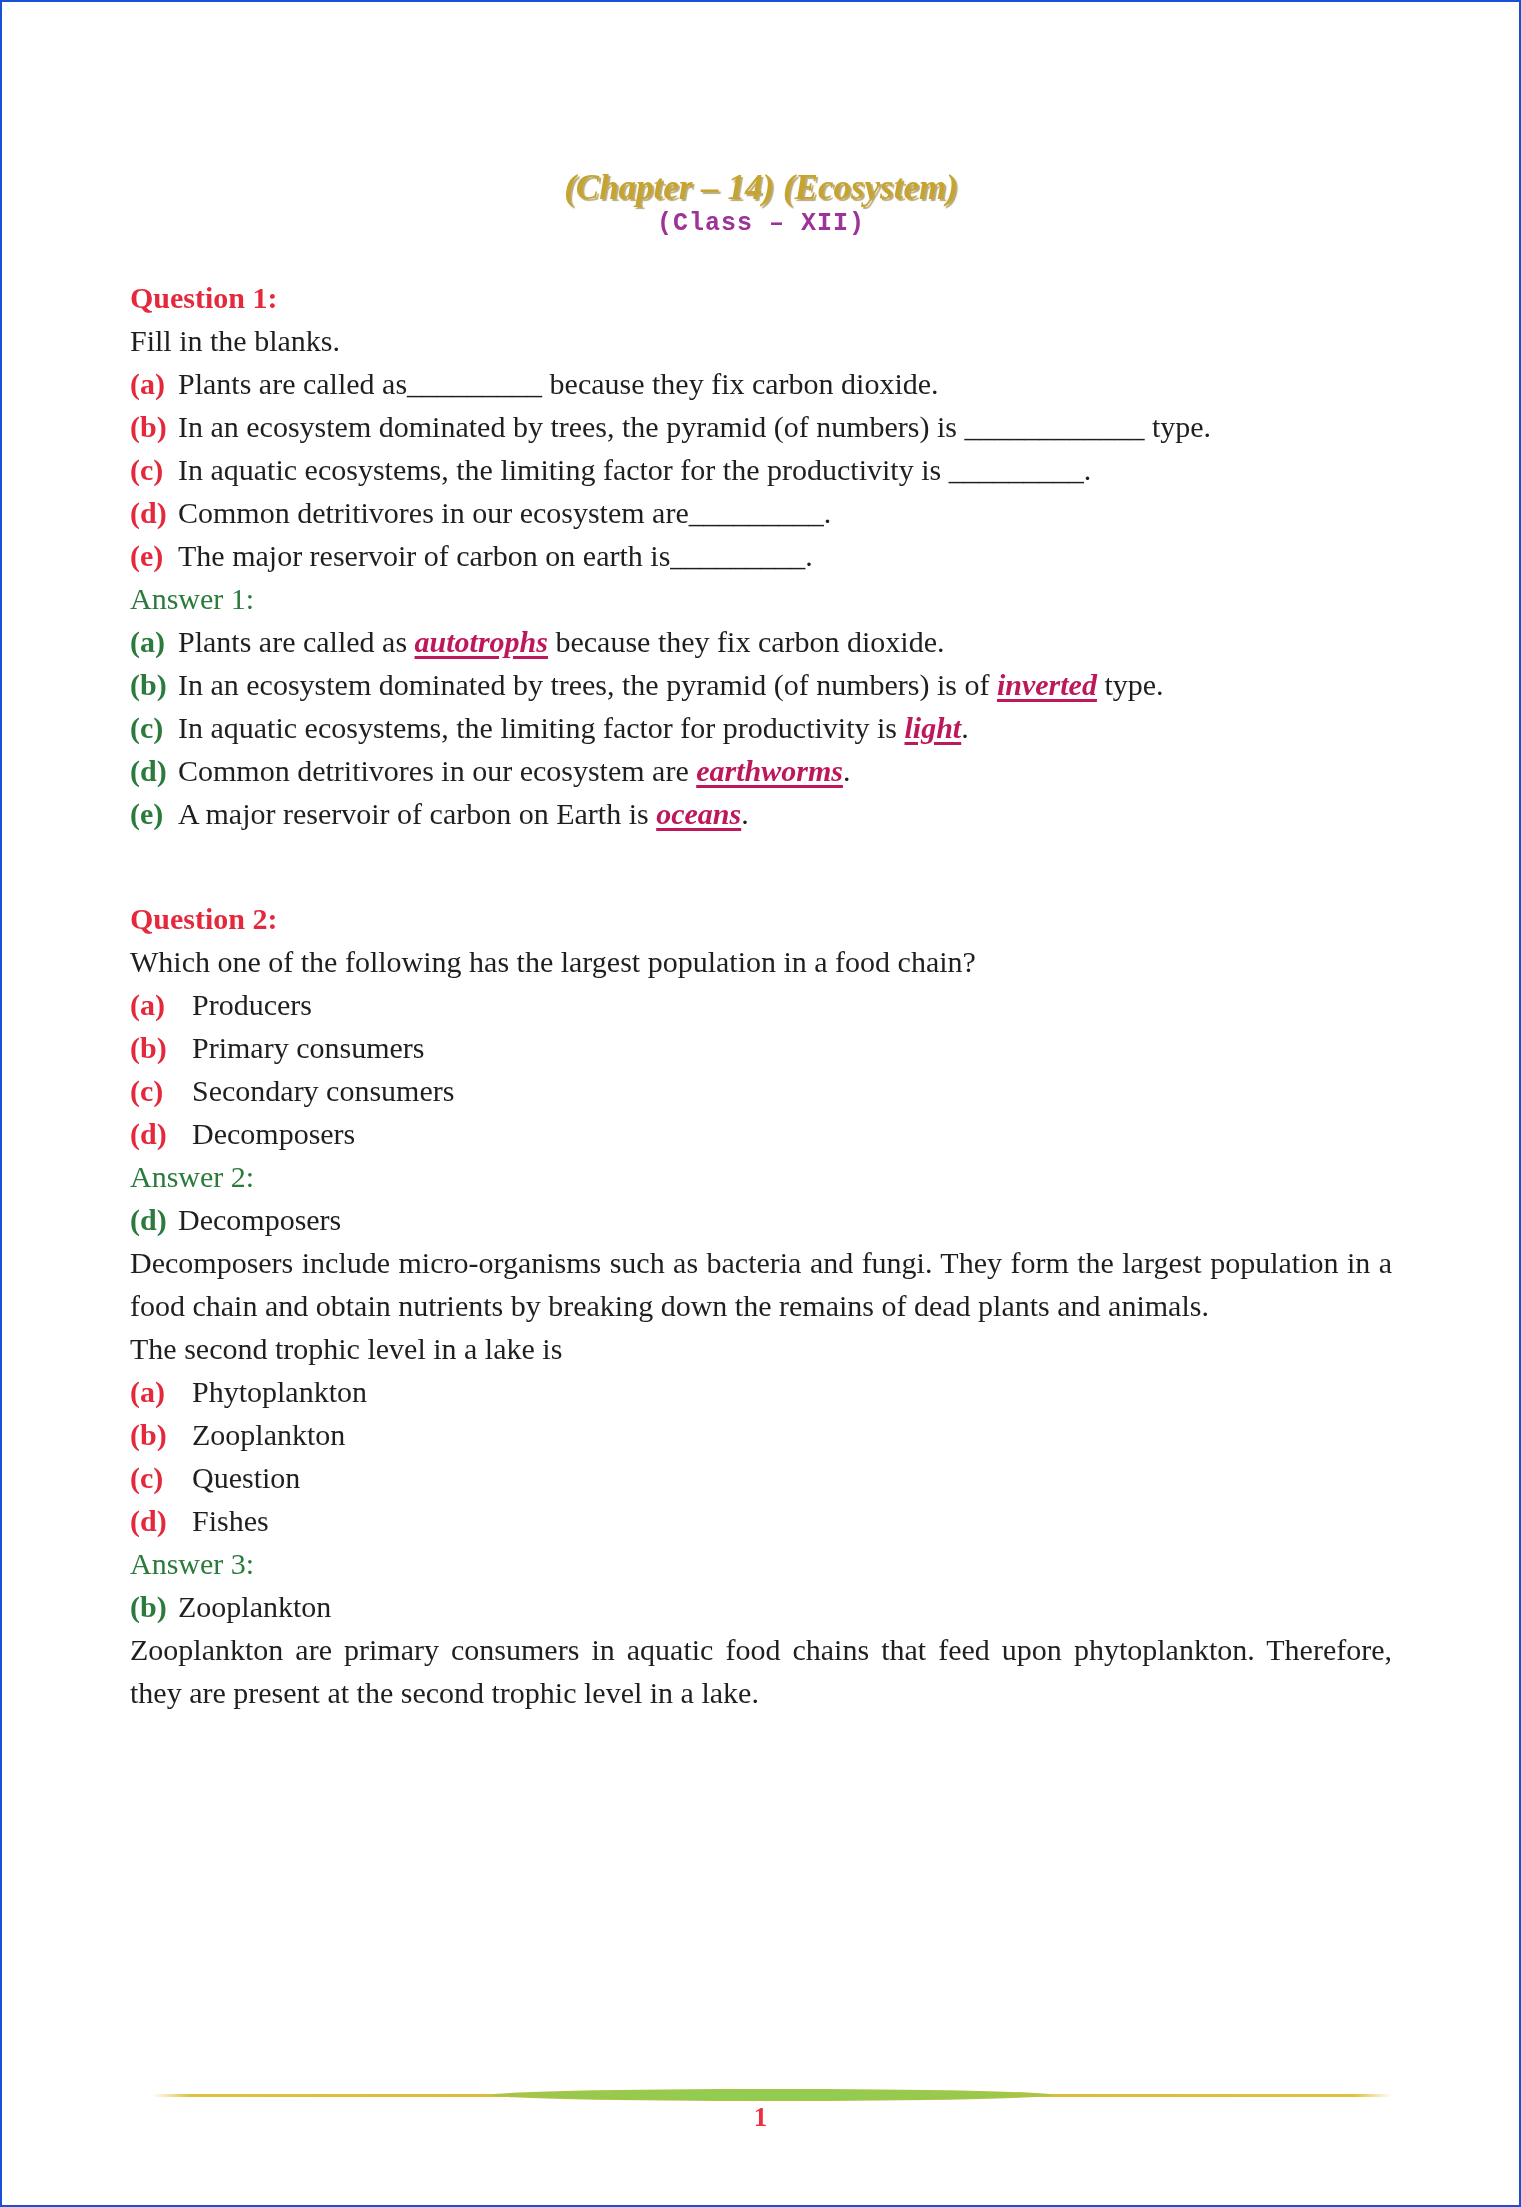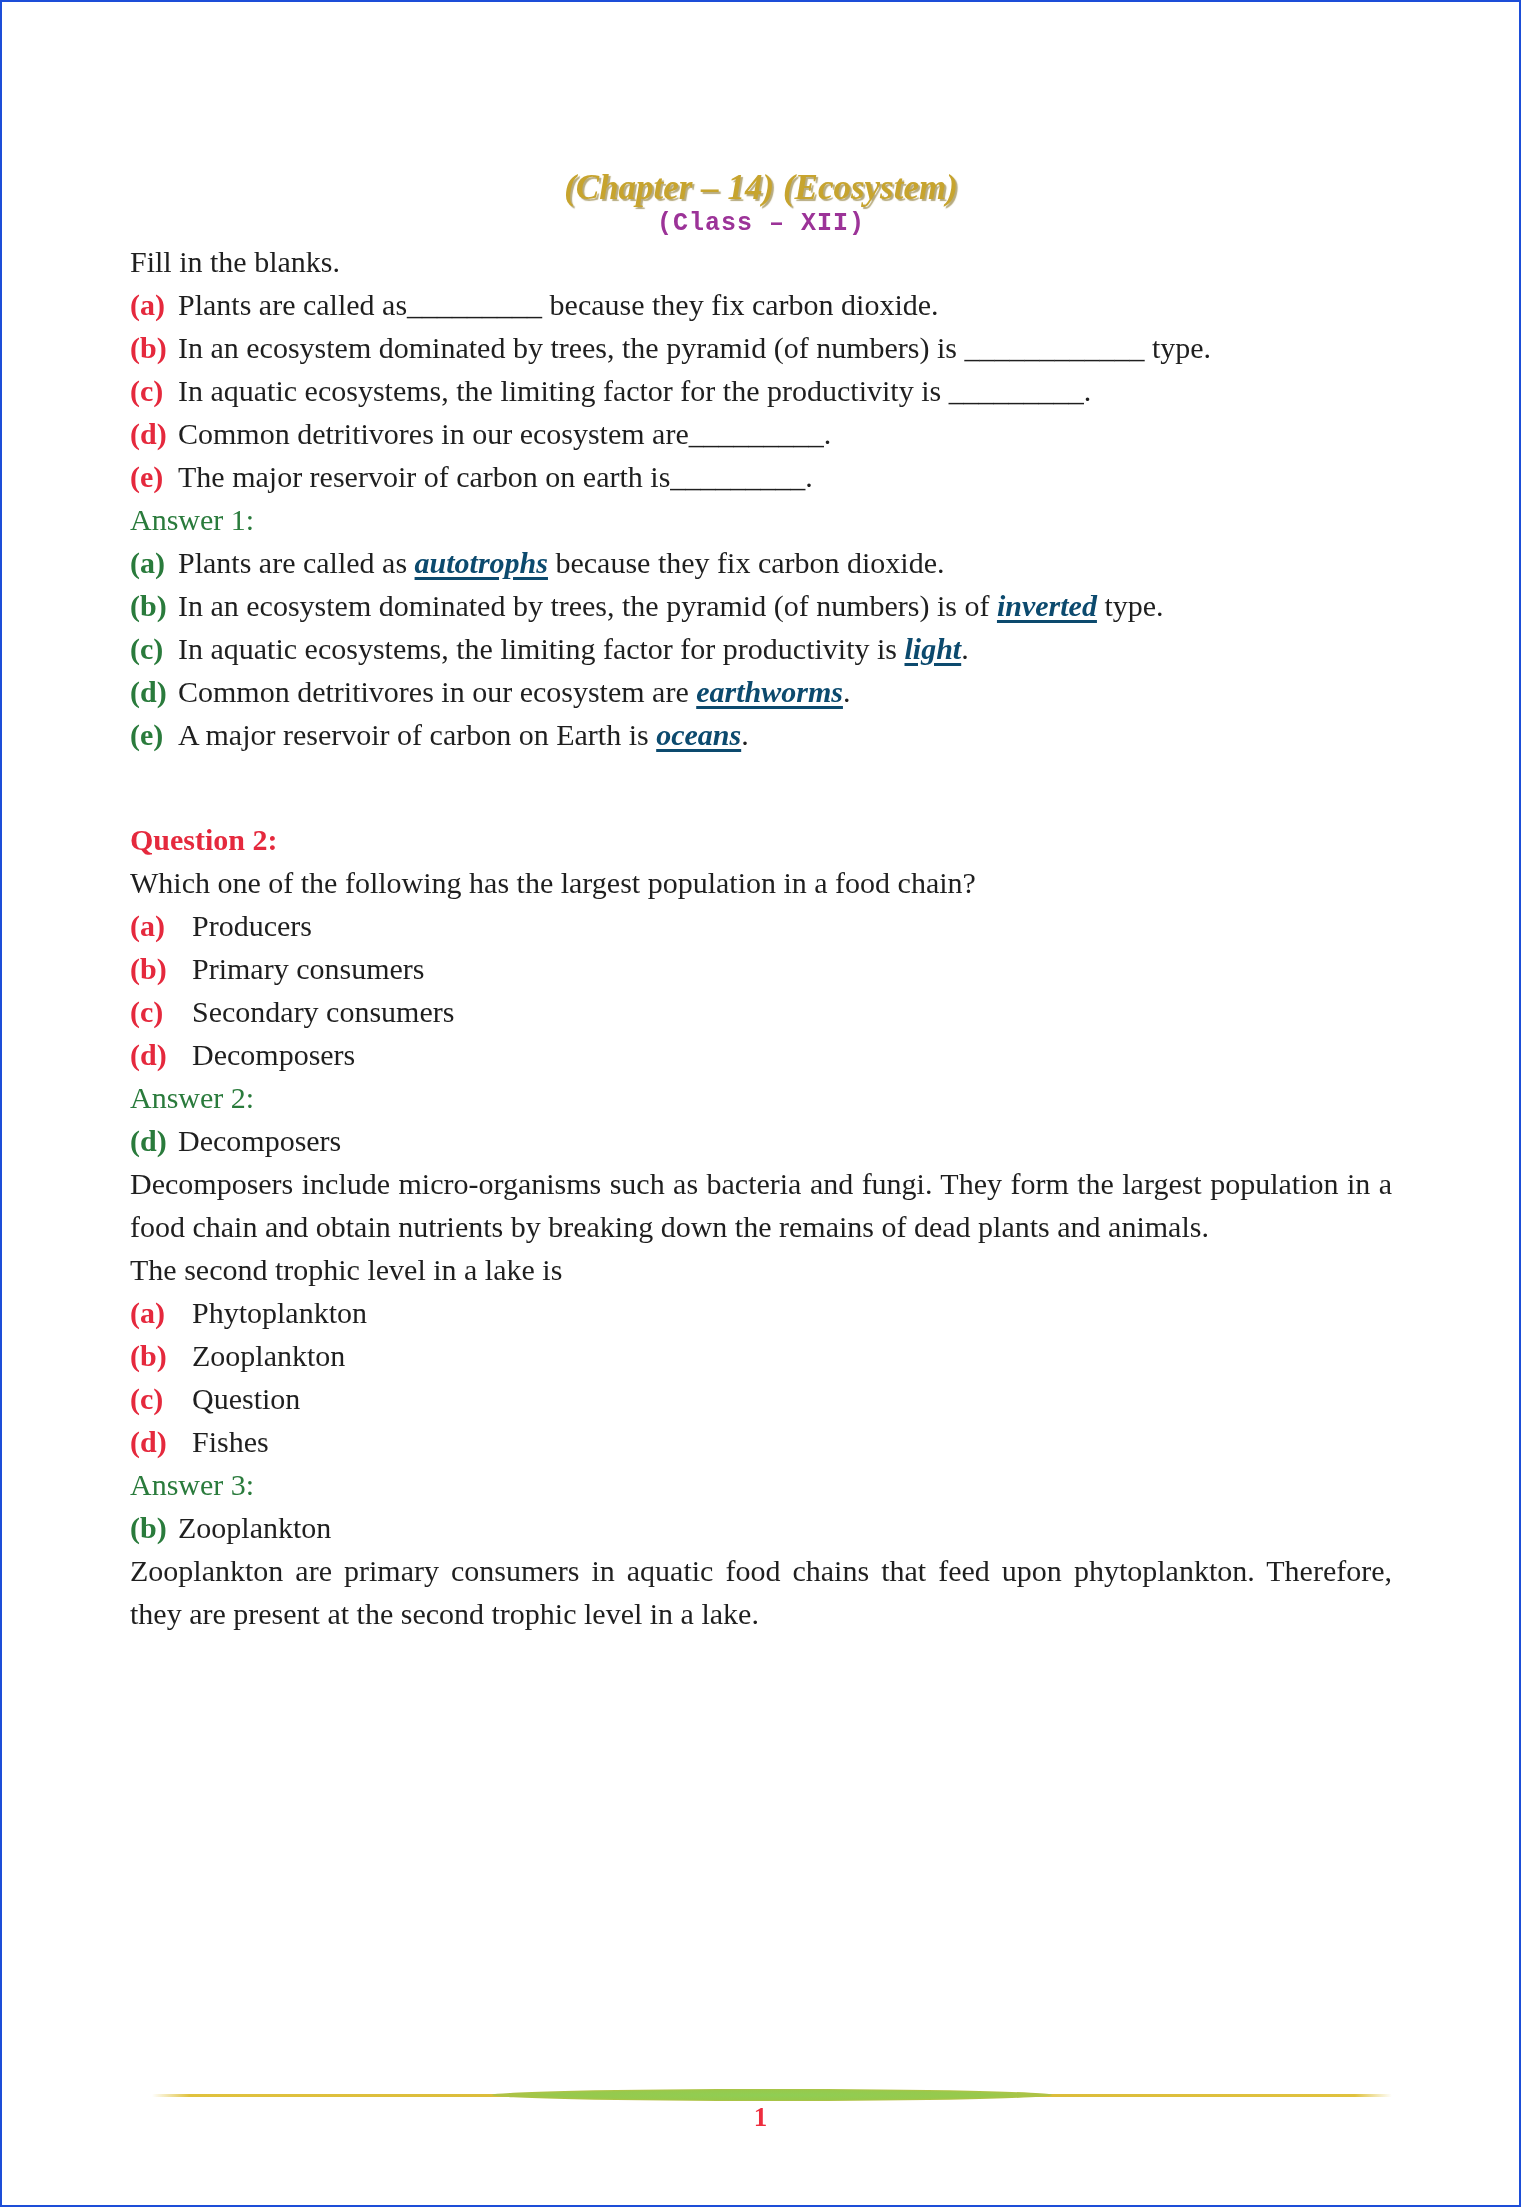--- a/index.html
+++ b/index.html
@@ -36,21 +36,21 @@
   .mt-q1 { margin-top:36px; }
   .mt-q2 { margin-top:62px; }
   .mt-q3 { margin-top:66px; }
   .line { }
   .fib { position:relative; padding-left:48px; }
   .opt { position:relative; padding-left:62px; }
   .mk { position:absolute; left:0; font-weight:bold; }
   .mk-red { color:#e5293d; }
   .mk-green { color:#2a7b3c; }
   .lnk {
-    color:#0c4a6e; font-weight:bold; font-style:italic;
+    color:#be185d; font-weight:bold; font-style:italic;
     text-decoration:underline; text-decoration-thickness:2.5px;
     text-underline-offset:4px; cursor:pointer;
   }
   .expl { margin:0; text-align:justify; }
   .footer-line { position:absolute; left:150px; top:2086px; width:1240px; height:14px; }
   .fl-base {
     position:absolute; top:6px; left:0; right:0; height:3px;
     background:linear-gradient(to right, rgba(227,195,60,0) 0%, #e0c23e 3%, #d8b838 50%, #e0c23e 97%, rgba(227,195,60,0) 100%);
     border-radius:2px;
   }
@@ -69,20 +69,21 @@
 <body>
 
 <div class="page">
   <div class="content">
 
     <div class="title-block">
       <div class="doc-title">(Chapter – 14) (Ecosystem)</div>
       <div class="doc-subtitle">(Class – XII)</div>
     </div>
 
+    <div class="q-heading mt-q1">Question 1:</div>
     <div class="line">Fill in the blanks.</div>
 
     <div class="fib">
       <span class="mk mk-red">(a)</span><span>Plants are called as_________ because they fix carbon dioxide.</span>
     </div>
     <div class="fib">
       <span class="mk mk-red">(b)</span><span>In an ecosystem dominated by trees, the pyramid (of numbers) is ____________ type.</span>
     </div>
     <div class="fib">
       <span class="mk mk-red">(c)</span><span>In aquatic ecosystems, the limiting factor for the productivity is _________.</span>

